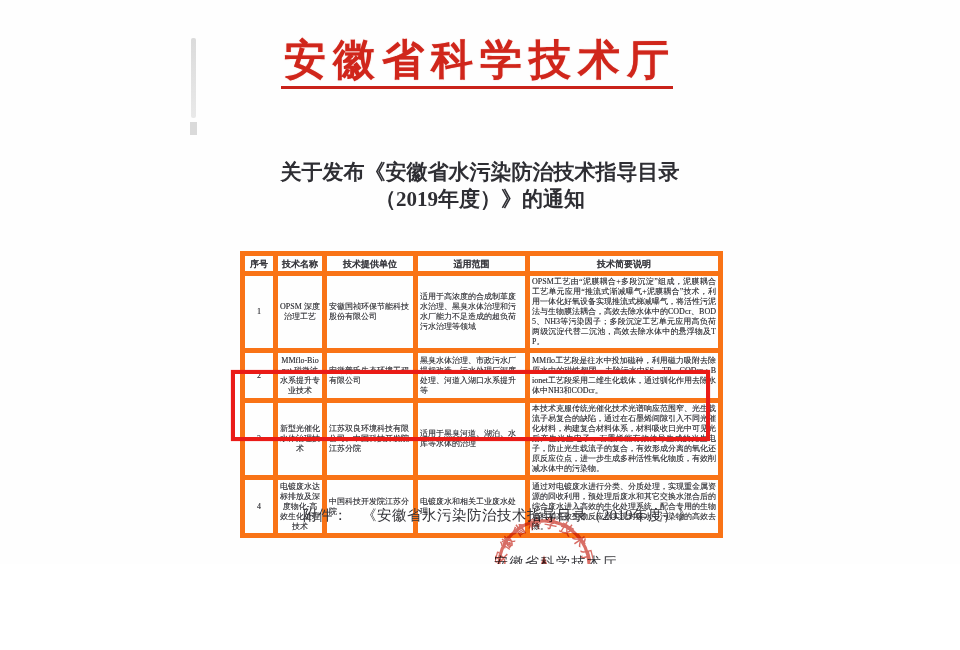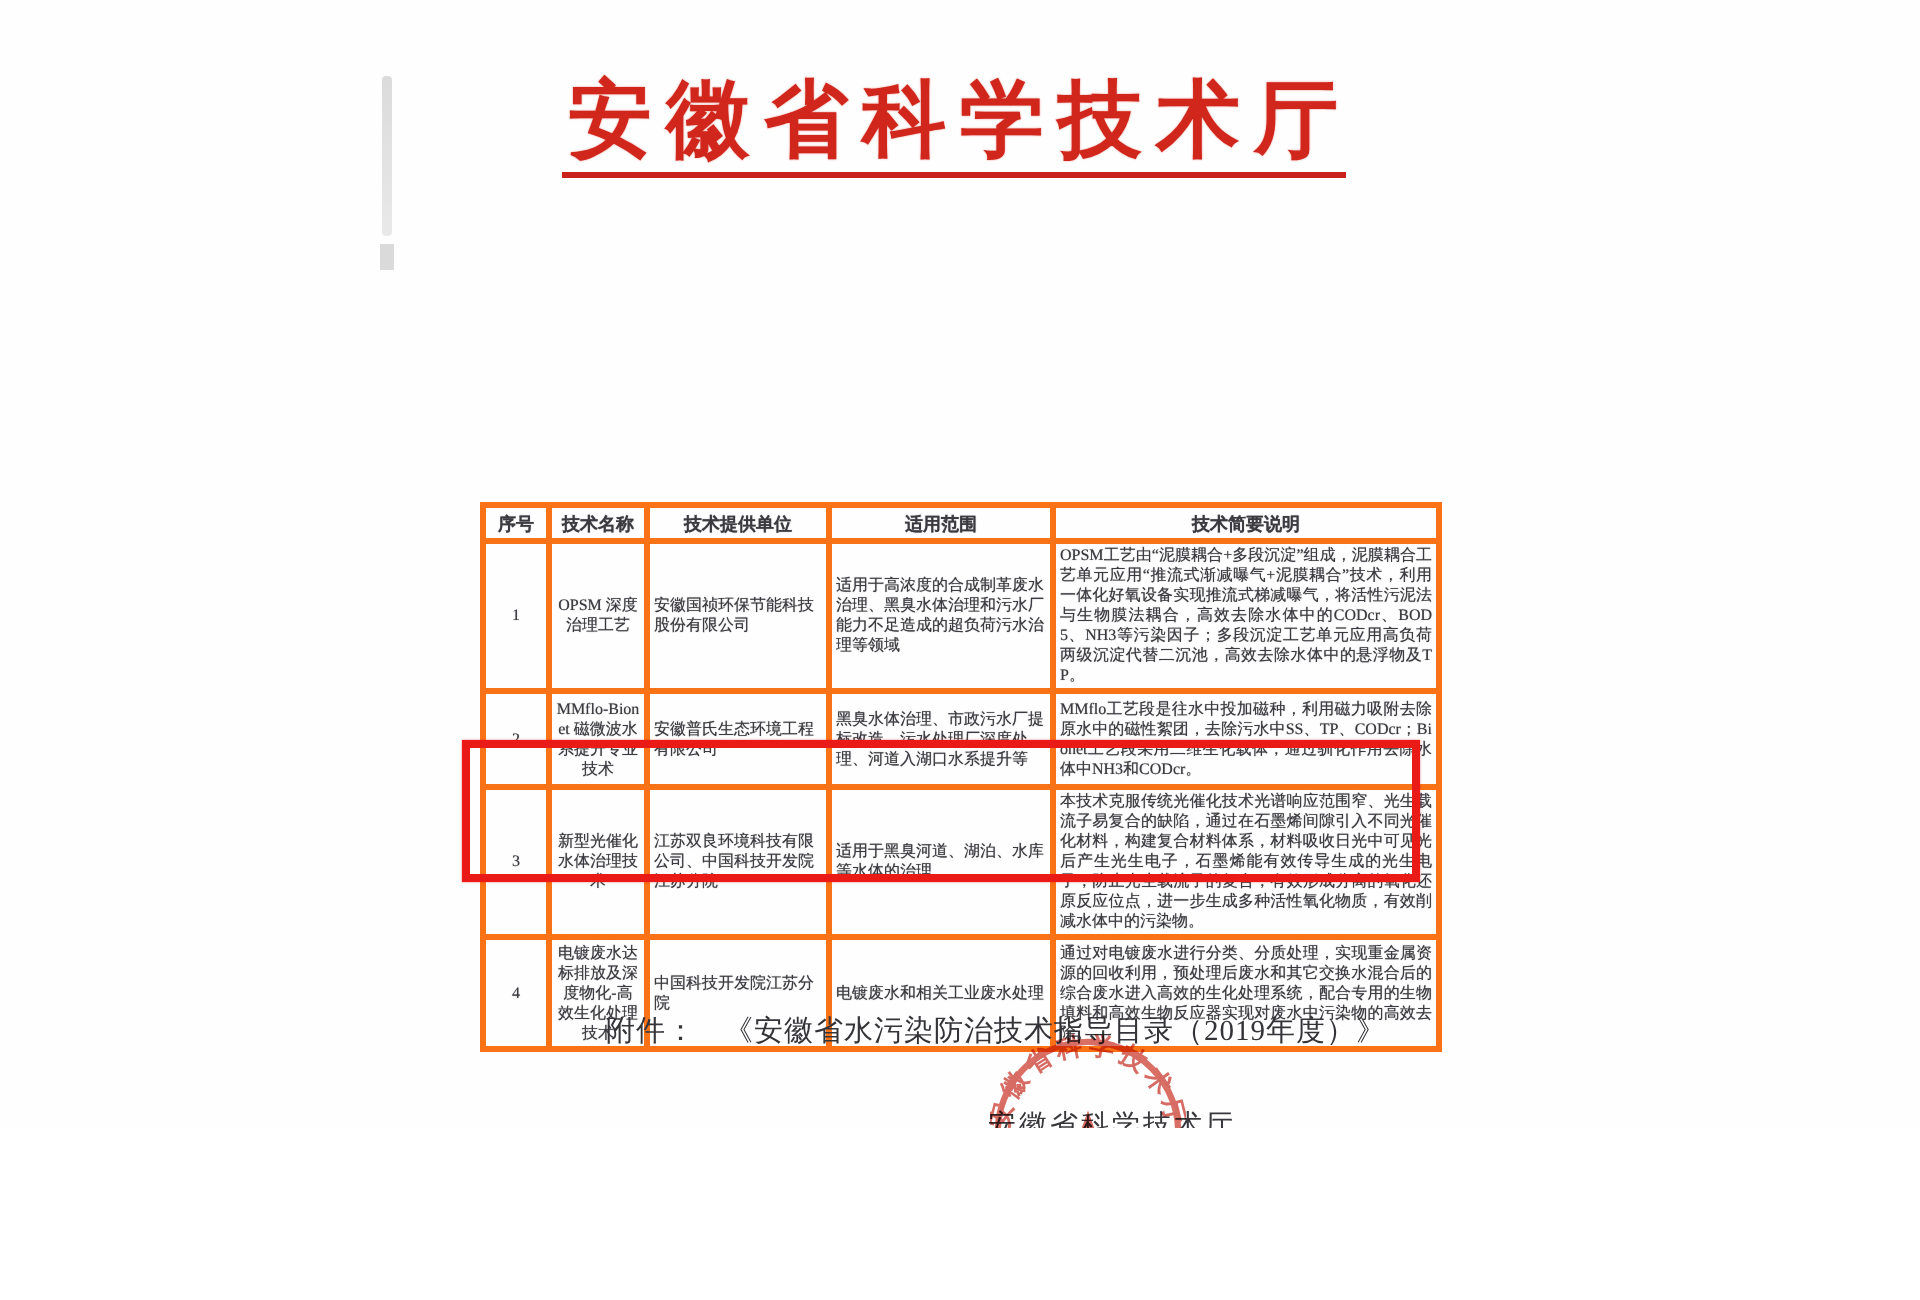--- a/index.html
+++ b/index.html
@@ -18,21 +18,21 @@
 
   .doc-number{position:absolute;left:515px;top:121px;font-size:13.5px;color:#3c3c40;letter-spacing:1px;}
 
   .doc-title{position:absolute;left:0;top:159px;width:100%;text-align:center;
     font-size:21px;font-weight:bold;line-height:27px;color:#2e2e33;}
 
   
   table.tech{position:absolute;left:240px;top:251px;width:478px;border-collapse:collapse;
     table-layout:fixed;font-size:8px;line-height:10px;color:#3a3a40;
     text-shadow:0 0 .5px rgba(70,70,70,.7);}
-  table.tech th,table.tech td{border:3px solid #f97316;padding:1px 2px;vertical-align:middle;
+  table.tech th,table.tech td{border:5px solid #f97316;padding:1px 2px;vertical-align:middle;
     overflow:hidden;word-break:break-all;}
   table.tech th{font-size:9px;font-weight:bold;text-align:center;height:15px;padding:0;}
   td.c-no{text-align:center;}
   td.c-name{text-align:center;}
   td.c-summary{text-align:justify;}
   tr.r1 td{height:62px;} tr.r2 td{height:43px;} tr.r3 td{height:55px;} tr.r4 td{height:51px;}
 
   .highlight-box{position:absolute;left:231px;top:370px;width:471px;height:63px;
     border:4px solid #ea1b17;box-shadow:0 0 1px rgba(234,27,23,.6);pointer-events:none;}
 
@@ -55,20 +55,24 @@
 
 <div id="page">
 
   <div class="artifact-a"></div>
   <div class="artifact-b"></div>
 
   <div class="letterhead">安徽省科学技术厅</div>
   <div class="head-rule"></div>
 
 
+  <div class="doc-title">
+    <div>关于发布《安徽省水污染防治技术指导目录</div>
+    <div>（2019年度）》的通知</div>
+  </div>
 
   <table class="tech">
     <colgroup>
       <col style="width:33px">
         <col style="width:49px">
         <col style="width:91px">
       <col style="width:112px">
         <col style="width:193px">
     </colgroup>
     <thead>

